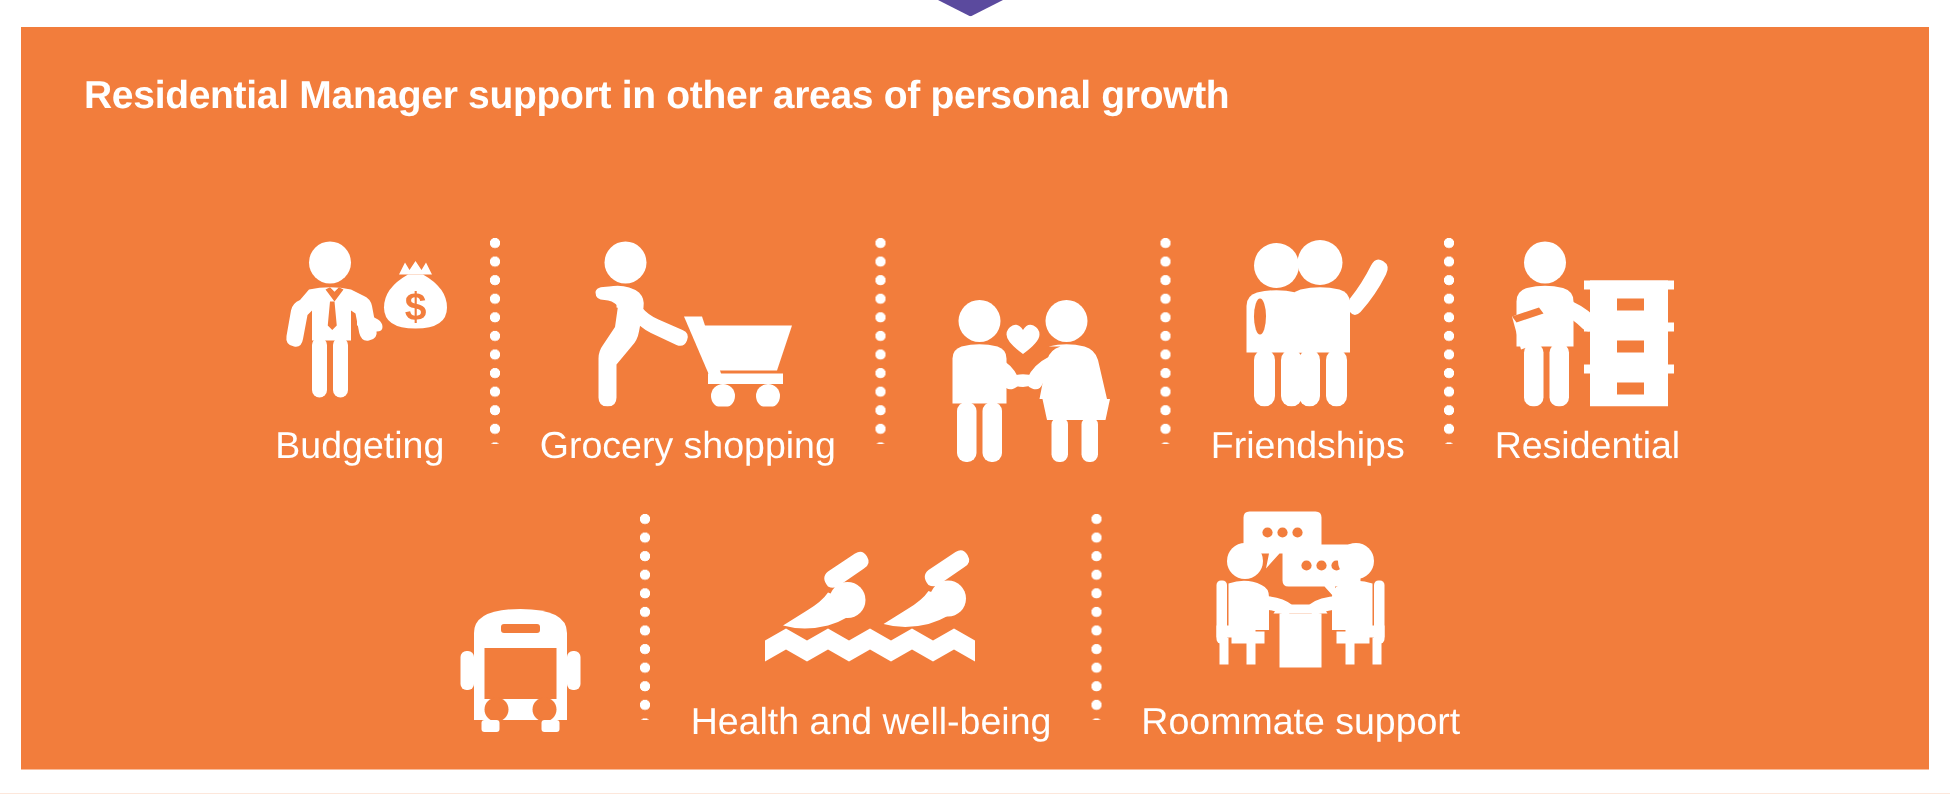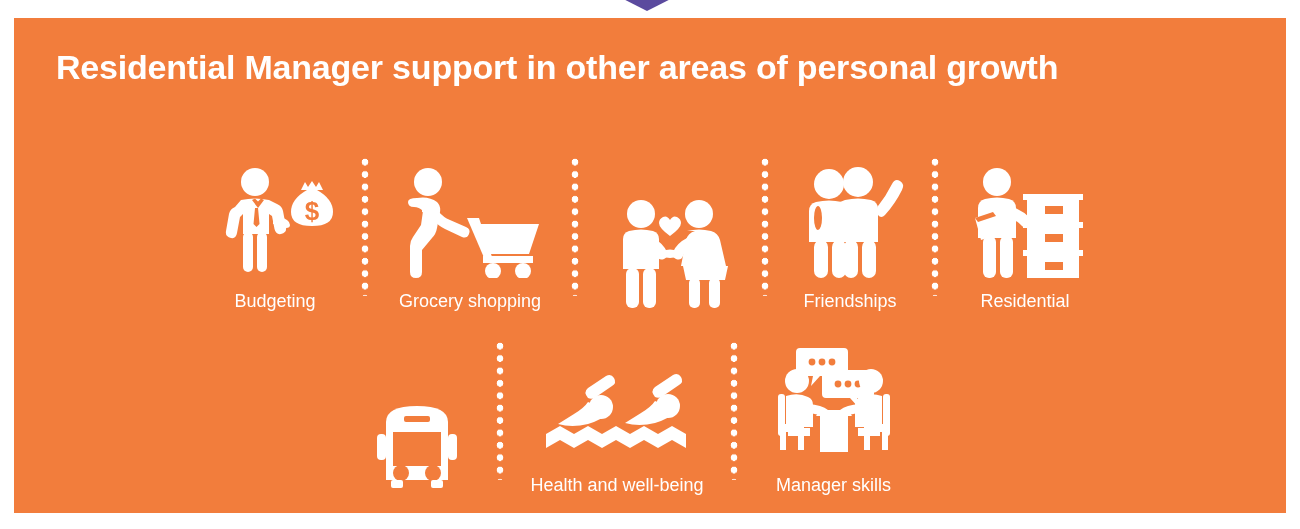--- a/index.html
+++ b/index.html
@@ -42,21 +42,21 @@
     height: 495px;
     background: #F27D3C;
   }
 
   .panel-title {
     position: absolute;
     left: 42px;
     top: 30px;
     width: 1200px;
     color: #ffffff;
-    font-size: 34px;
+    font-size: 26px;
     font-weight: bold;
     letter-spacing: -0.2px;
     white-space: nowrap;
   }
 
   
   .row {
     position: absolute;
     display: flex;
     align-items: flex-end;
@@ -78,21 +78,21 @@
     height: 120px;
     display: flex;
     align-items: flex-end;
     justify-content: center;
   }
   .icon-box svg { display: block; }
 
   .item-label {
     margin-top: 14px;
     color: #ffffff;
-    font-size: 18px;
+    font-size: 25px;
     font-weight: normal;
     line-height: 1;
     white-space: nowrap;
   }
 
   
   .divider {
     width: 8px;
     height: 138px;
     margin: 0 14px 14px 14px;
@@ -282,19 +282,19 @@
             <path d="M96 62 q-14 1 -20 6 l2 8 q10 -5 20 -5 z"></path>
             <rect x="119" y="52" width="7" height="42" rx="3"></rect>
             <path d="M100 82 l26 0 l0 8 l-26 0 z"></path>
             <rect x="118" y="90" width="6" height="18"></rect>
             <rect x="100" y="90" width="6" height="18"></rect>
             <rect x="94" y="86" width="22" height="8"></rect>
             <path d="M56 68 l28 0 l4 6 l-36 0 z"></path>
             <rect x="56" y="74" width="28" height="36"></rect>
           </svg>
         </div>
-        <div class="item-label">Manager skills</div>
+        <div class="item-label">Roommate support</div>
       </div>
 
     </div>
 
   </div>
 </div>
 
 </body></html>

